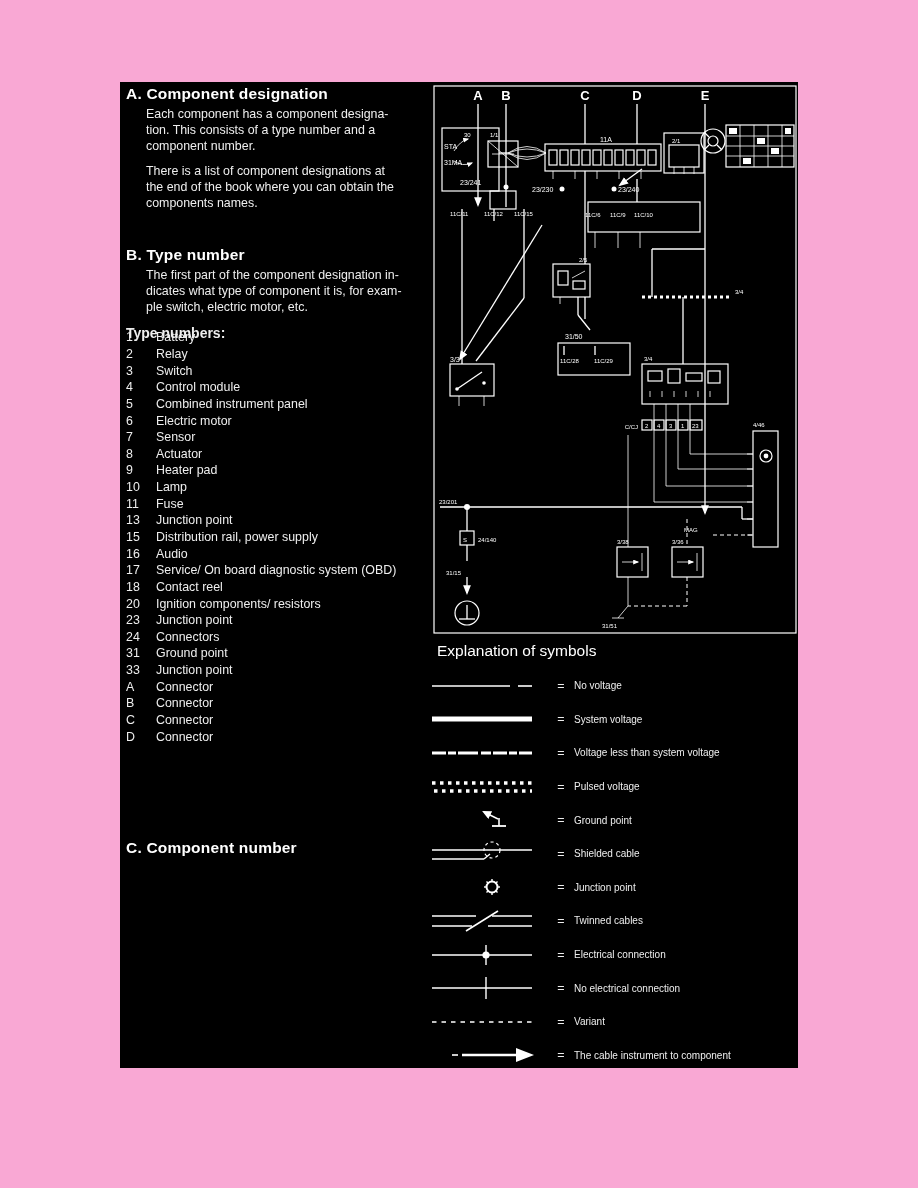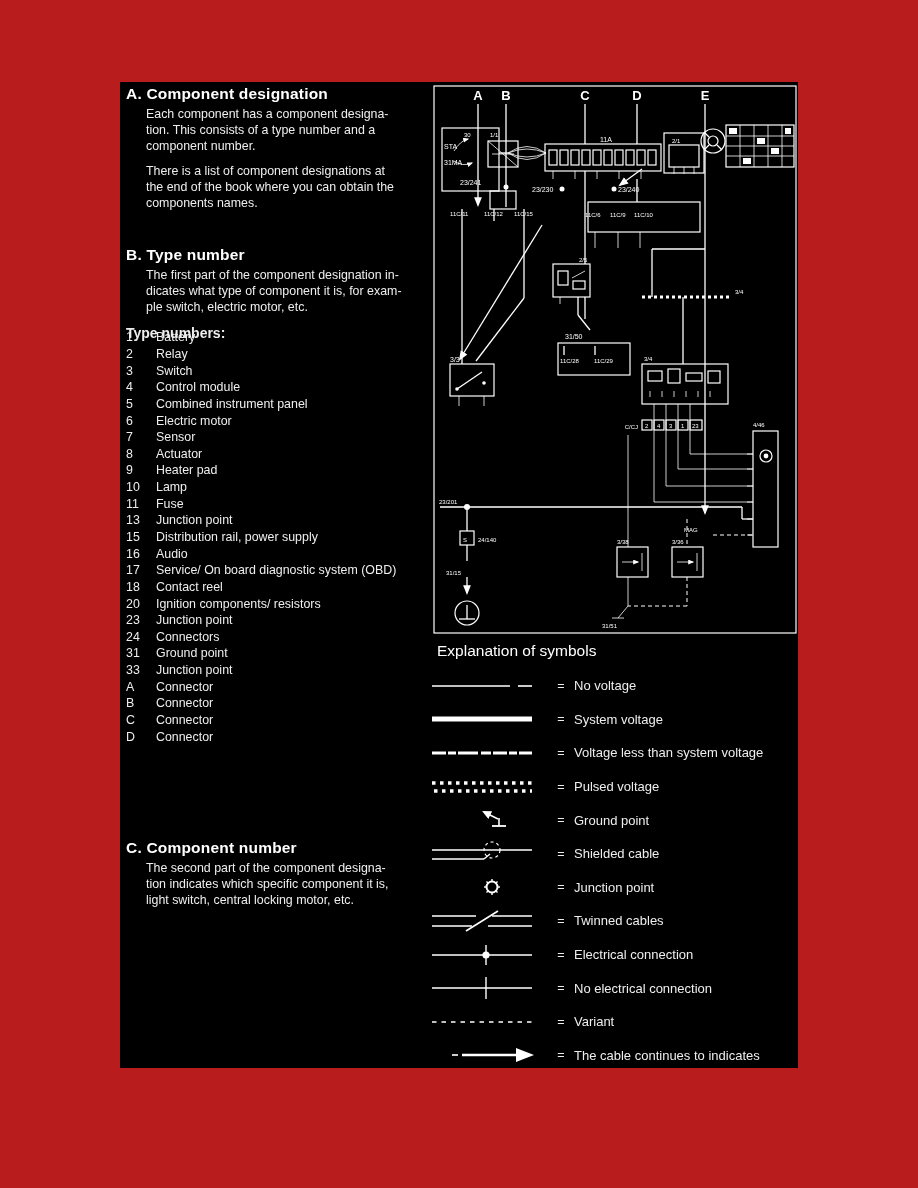--- a/index.html
+++ b/index.html
@@ -1,17 +1,17 @@
 <!DOCTYPE html>
 <html><head>
 <meta charset="utf-8">
 <style>
   * { margin:0; padding:0; box-sizing:border-box; }
   html,body { width:918px; height:1188px; background:#ffffff; }
-  .page { position:relative; width:918px; height:1188px; background:#b91c1c; overflow:hidden;
+  .page { position:relative; width:918px; height:1188px; background:#f9a8d4; overflow:hidden;
           font-family:"Liberation Sans", sans-serif; }
   .content { position:absolute; left:120px; top:82px; width:678px; height:986px;
              background:#000; color:#f4f4f4; }
   .sec { position:absolute; left:6px; width:312px; }
   .sec h2 { font-size:15.5px; font-weight:bold; color:#fff; margin-bottom:4px; letter-spacing:0.2px; }
   .para { font-size:12.4px; line-height:15.8px; white-space:pre-line; color:#eee; margin-bottom:10px;margin-left:20px; }
   #secA { top:3px; }
   #secB { top:164px; }
   .list-intro { font-size:14px; color:#eee;font-weight:bold; }
   #typelist { position:absolute; left:6px; top:247px; width:312px; }
@@ -29,21 +29,21 @@
   .wire-thin { stroke:#fff; stroke-width:0.8; fill:none; }
   .box { stroke:#fff; stroke-width:1.2; fill:none; }
   .boxf { fill:#fff; }
 
   #symbols { position:absolute; left:310px; top:560px; width:366px; }
   #symbols h2 { font-size:15.5px; font-weight:normal; color:#fff; padding-left:7px; }
   .sym-rows { margin-top:9px; }
   .sym-row { display:flex; align-items:center; height:33.6px; }
   .sym-row svg { width:118px; height:26px; flex:none; }
   .eq { width:14px; text-align:center; font-size:12.5px; color:#eee; flex:none; margin-left:6px; }
-  .sym-label { font-size:13px; color:#eee; margin-left:6px; white-space:nowrap; }
+  .sym-label { font-size:10px; color:#eee; margin-left:6px; white-space:nowrap; }
 </style>
 </head>
 <body>
 
 <div class="page">
   <div class="content">
 
     <div class="sec" id="secA">
       <h2>A. Component designation</h2>
       <div class="para">Each component has a component designa-
@@ -160,23 +160,20 @@
           <span class="tn-label">Connector</span>
         </div>
       <div class="tn-row">
           <span class="tn-num">D</span>
           <span class="tn-label">Connector</span>
         </div>
     </div>
 
     <div class="sec" id="secC">
       <h2>C. Component number</h2>
-      <div class="para">The second part of the component designa-
-tion indicates which specific component it is,
-light switch, central locking motor, etc.</div>
     </div>
 
     <div id="diagram">
       <svg width="366" height="553" viewBox="0 0 366 553">
         <defs>
           <marker id="arw" markerWidth="9" markerHeight="8" refX="6" refY="3" orient="auto">
             <path d="M0,0 L7.5,3 L0,6 z" fill="#fff"></path>
           </marker>
         </defs>
         <rect x="2" y="3" width="362" height="547" class="box" stroke-width="2"></rect>
@@ -558,20 +555,20 @@
           <span class="sym-label">Variant</span>
         </div>
 
         <div class="sym-row">
           <svg viewBox="0 0 118 26">
             <line x1="22" y1="13" x2="28" y2="13" stroke="#fff" stroke-width="1.6"></line>
             <line x1="32" y1="13" x2="88" y2="13" stroke="#fff" stroke-width="2.4"></line>
             <polygon points="86,6 104,13 86,20" fill="#fff"></polygon>
           </svg>
           <span class="eq">=</span>
-          <span class="sym-label">The cable continues to indicates</span>
+          <span class="sym-label">The cable instrument to component</span>
         </div>
 
       </div>
     </div>
 
   </div>
 </div>
 
 </body></html>

